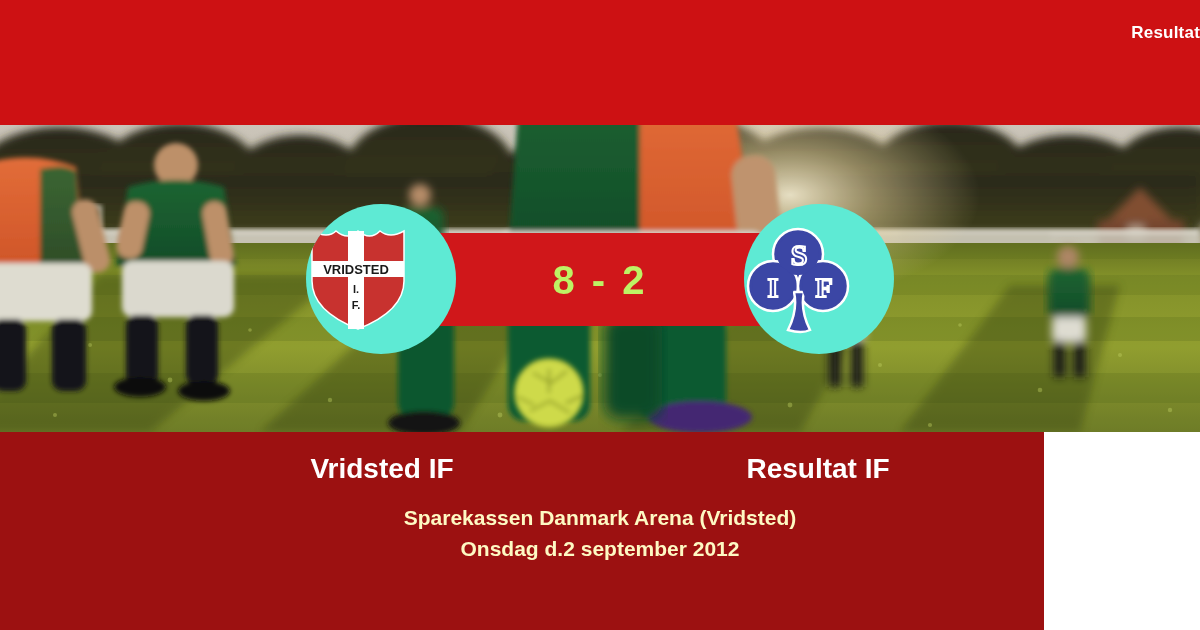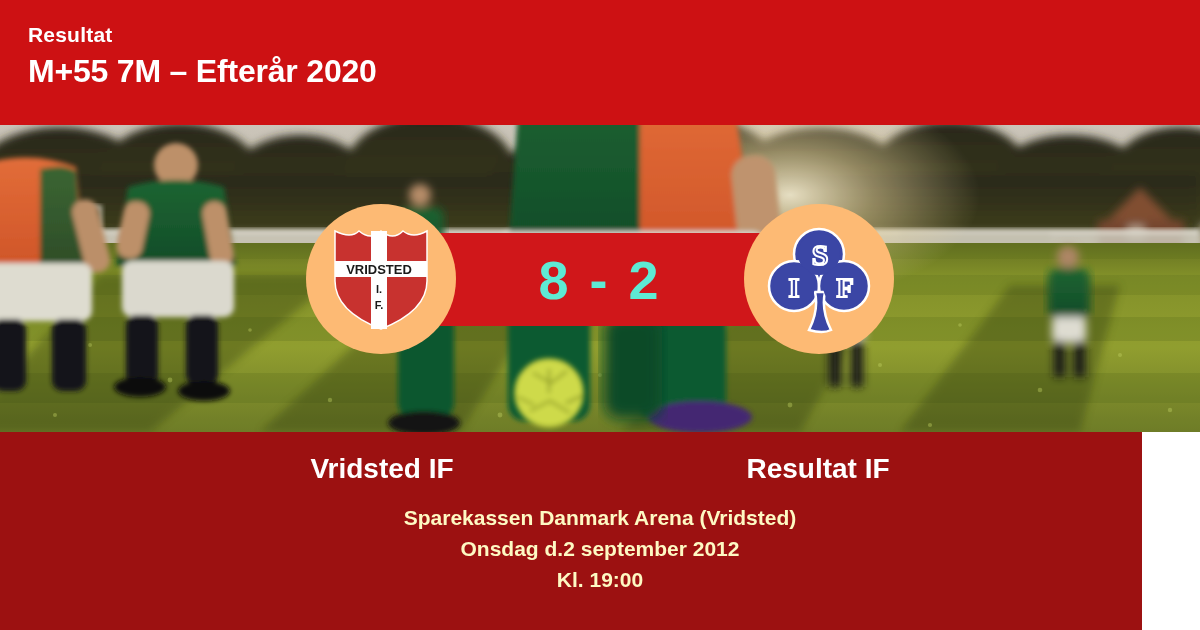--- a/index.html
+++ b/index.html
@@ -25,25 +25,26 @@
     position: absolute;
     left: 0; top: 0;
     width: 1200px;
     height: 125px;
     background: #cd1113;
     box-sizing: border-box;
     padding: 24px 0 0 28px;
   }
   #header-kicker {
     color: #ffffff;
-    font-size: 21px;
+    font-size: 17px;
     font-weight: bold;
     letter-spacing: 0.2px;
     line-height: 1;
-    margin: 0 12px 10px 0;
+    margin: 0 0 10px 0;
+    text-align: right;
   }
   #header-title {
     color: #ffffff;
     font-size: 32px;
     font-weight: bold;
     letter-spacing: -0.2px;
     line-height: 1.05;
     margin: 0;
   }
 
@@ -64,49 +65,48 @@
     left: 440px;
     top: 233px;
     width: 320px;
     height: 93px;
     background: #d0171a;
     display: flex;
     align-items: center;
     justify-content: center;
   }
   #score-text {
-    color: #5eead4;
-    font-size: 54px;
+    color: #bef264;
+    font-size: 40px;
     font-weight: bold;
     letter-spacing: 3px;
     line-height: 1;
     white-space: nowrap;
   }
 
   
   .logo-circle {
     position: absolute;
     width: 150px;
     height: 150px;
     border-radius: 50%;
-    background: #fdba74;
+    background: #5eead4;
     display: flex;
     align-items: center;
-    justify-content: center;
     overflow: hidden;
   }
   #logo-home { left: 306px; top: 204px; }
   #logo-away { left: 744px; top: 204px; }
   .logo-svg { display: block; }
 
   
   #bottom {
     position: absolute;
     left: 0; top: 432px;
-    width: 1142px;
+    width: 1044px;
     height: 198px;
     background: #9c1111;
   }
   #team-names {
     position: absolute;
     left: 0; top: 14px;
     width: 1200px;
     height: 46px;
   }
   .team-name {
@@ -136,21 +136,20 @@
     white-space: nowrap;
   }
 </style>
 </head>
 <body>
 
 <div id="card">
 
   <div id="header">
     <div id="header-kicker">Resultat</div>
-    <div id="header-title">M+55 7M – Efterår 2020</div>
   </div>
 
   <div id="photo">
     <svg id="photo-svg" viewBox="0 0 1200 307" preserveAspectRatio="none">
       <defs>
         <linearGradient id="skyGrad" x1="0" y1="0" x2="0" y2="1">
           <stop offset="0%" stop-color="#d8d2c6"></stop>
           <stop offset="60%" stop-color="#cfc7b4"></stop>
           <stop offset="100%" stop-color="#b9b096"></stop>
         </linearGradient>
@@ -373,17 +372,16 @@
   <div id="bottom">
 
     <div id="team-names">
       <div class="team-name" id="team-name-home">Vridsted IF</div>
       <div class="team-name" id="team-name-away">Resultat IF</div>
     </div>
 
     <div id="match-info">
       <div class="match-info-line">Sparekassen Danmark Arena (Vridsted)</div>
       <div class="match-info-line">Onsdag d.2 september 2012</div>
-      <div class="match-info-line">Kl. 19:00</div>
     </div>
 
   </div>
 </div>
 
 </body></html>

